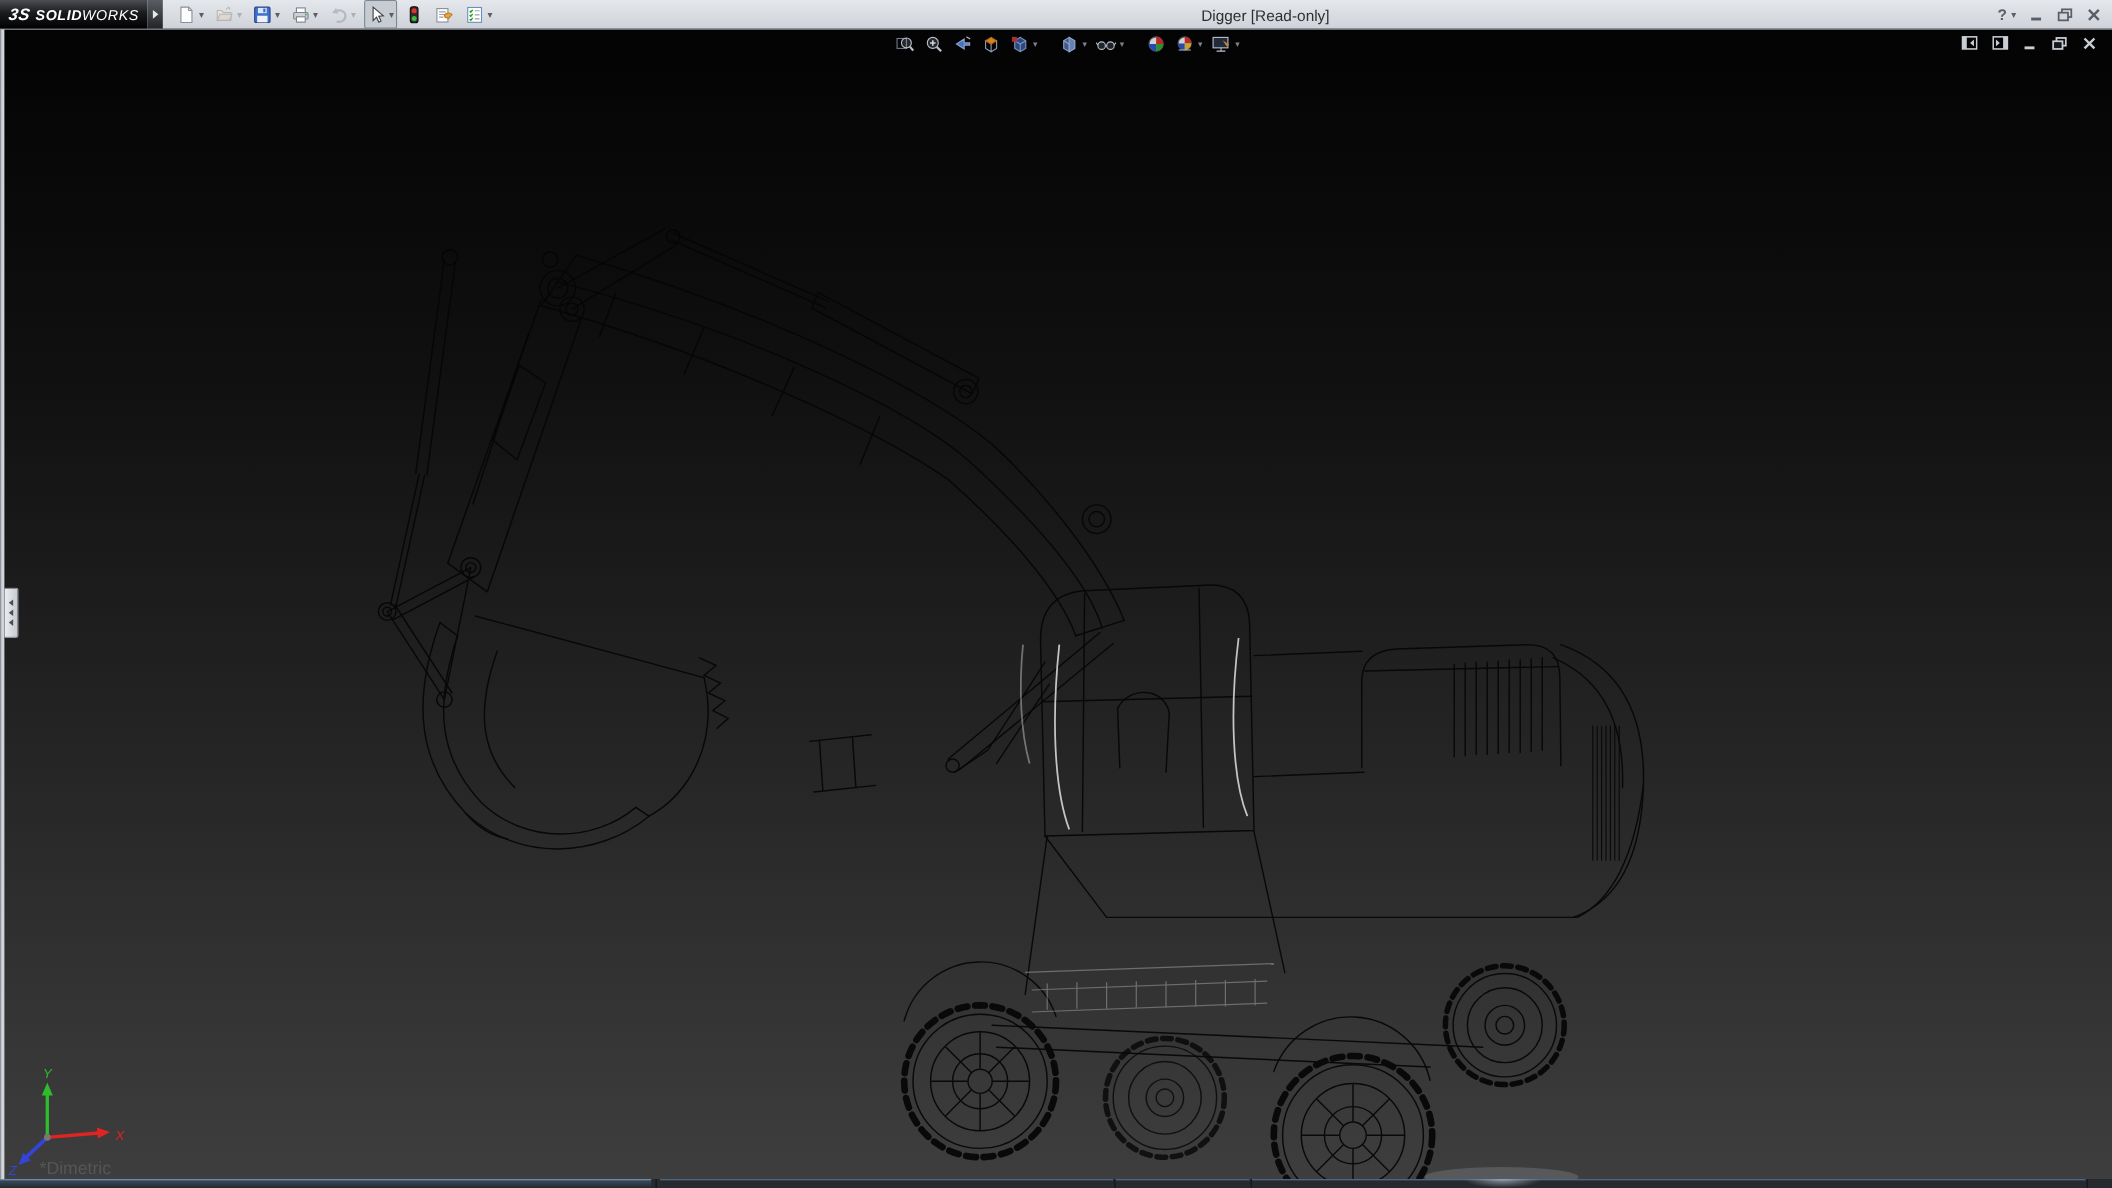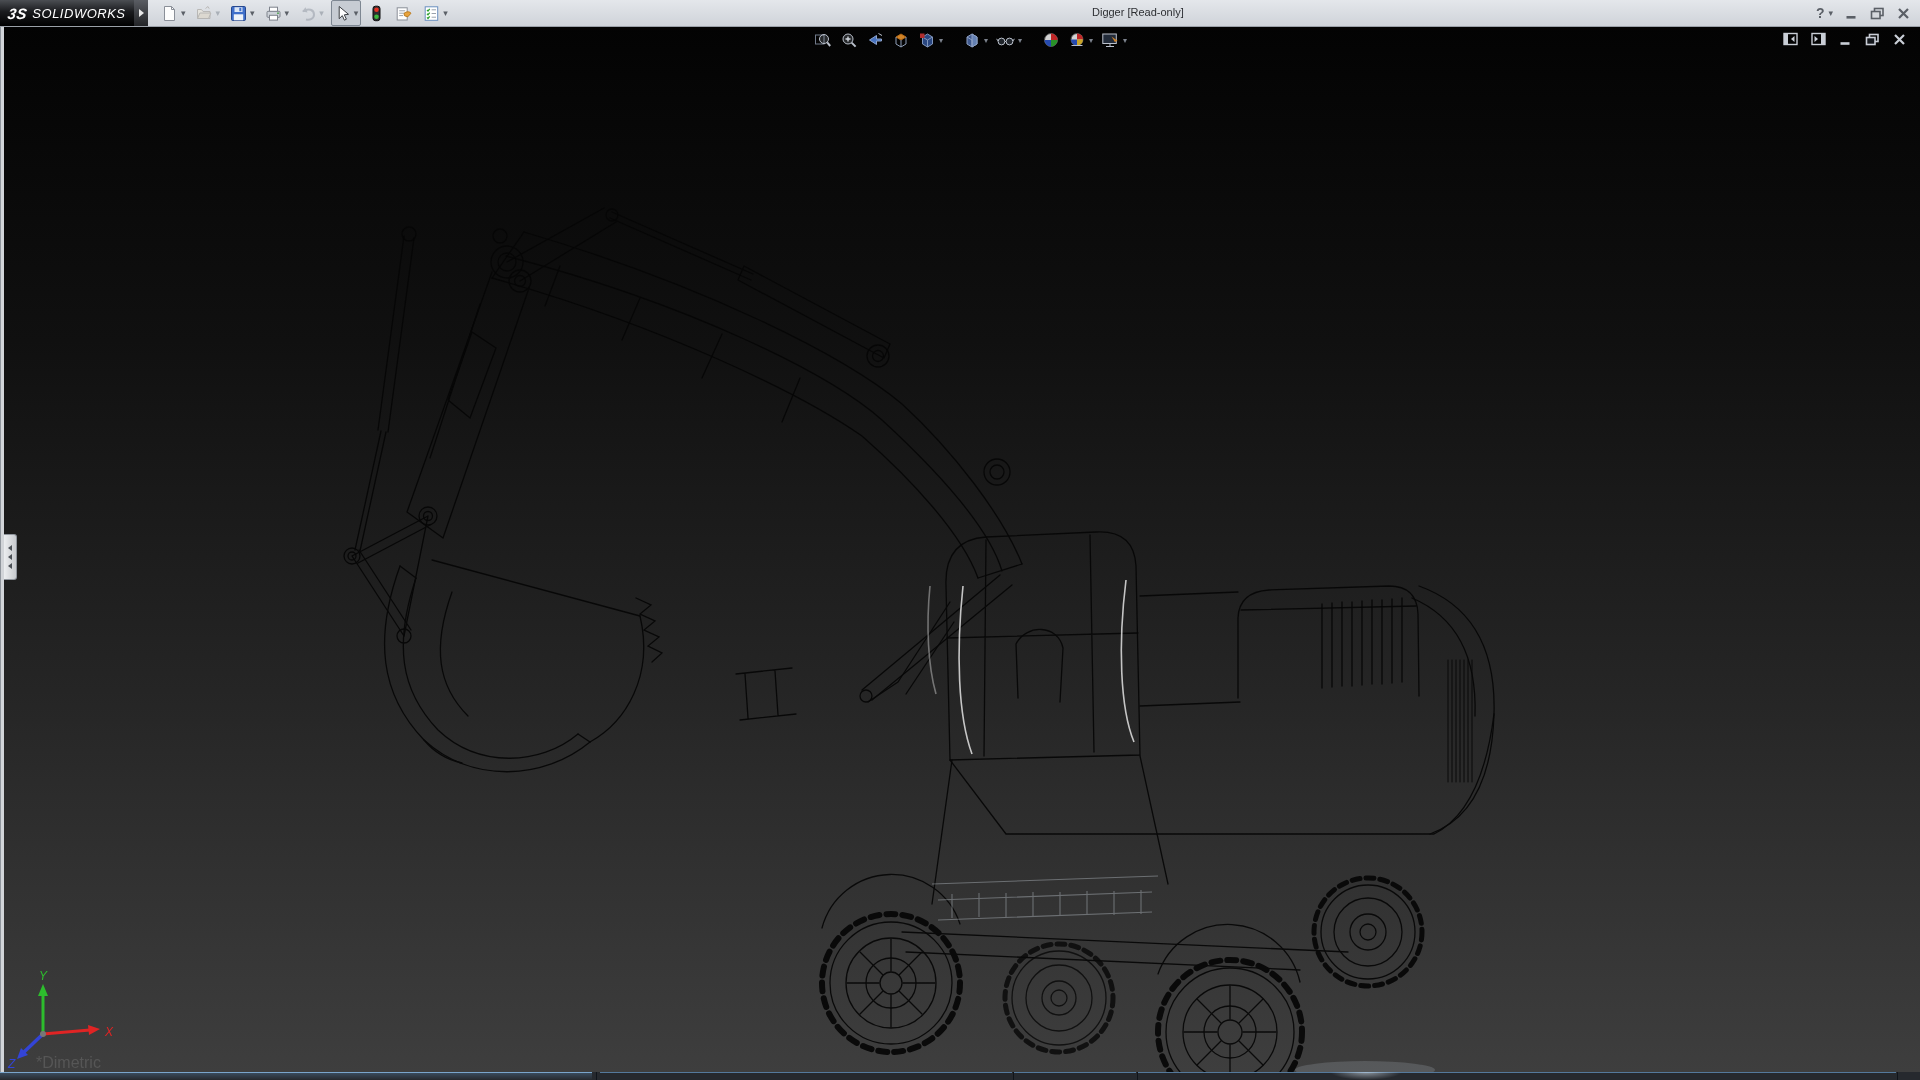--- a/index.html
+++ b/index.html
@@ -7,32 +7,32 @@
   .app{position:relative;width:1920px;height:1080px;background:#222;}
 
   
   .titlebar{position:absolute;left:0;top:0;width:100%;height:26px;
     background:linear-gradient(#e4e7eb,#cfd3d9);border-bottom:1px solid #9aa0a8;z-index:40;}
   .logo{position:absolute;left:0;top:0;width:134px;height:26px;
     background:linear-gradient(#4b4e53,#1a1b1e 45%,#000);color:#fff;
     display:flex;align-items:center;padding-left:8px;box-sizing:border-box;
     font-style:italic;font-size:13px;letter-spacing:.5px;}
   .logo .mark{font-weight:800;transform:skewX(-10deg);margin-right:5px;font-size:15px;}
-  .logo .bold{font-weight:400;}
+  .logo .bold{font-weight:700;}
   .logo .rest{font-weight:400;font-style:italic;}
   .flyout{position:absolute;left:134px;top:0;width:14px;height:26px;
     background:linear-gradient(#5a5d63,#232427);display:flex;align-items:center;justify-content:center;cursor:pointer;}
   .flyout .tri{width:0;height:0;border-top:4px solid transparent;border-bottom:4px solid transparent;border-left:5px solid #e8e8e8;}
   .toolbar{position:absolute;left:158px;top:0;height:26px;display:flex;align-items:center;gap:1px;}
   .tbtn{display:flex;align-items:center;height:24px;padding:0 2px;border:1px solid transparent;border-radius:2px;margin-right:3px;}
   .tbtn svg{display:block;}
   .tbtn .caret{font-size:9px;color:#5a5f66;margin-left:3px;line-height:1;}
   .tbtn.disabled .caret{color:#aab0b8;}
   .tbtn.active{background:#c7ccd3;border:1px solid #7e8792;}
-  .wintitle{position:absolute;left:1092px;top:6px;font-size:11px;color:#2d2f33;white-space:nowrap;}
+  .wintitle{position:absolute;left:1092px;top:6px;font-size:14px;color:#2d2f33;white-space:nowrap;}
   .winctrls{position:absolute;right:10px;top:0;height:26px;display:flex;align-items:center;gap:12px;color:#5a5f66;}
   .winctrls .help{font-size:14px;font-weight:700;}
   .winctrls .caret{font-size:9px;margin-left:-8px;}
   .winctrls svg{display:block;}
 
   
   .viewport{position:absolute;left:0;top:26px;width:1920px;height:1046px;
     background:linear-gradient(#030303,#101010 30%,#262626 65%,#3e3e3e);overflow:hidden;}
   .model-svg{position:absolute;left:0;top:0;}
 

